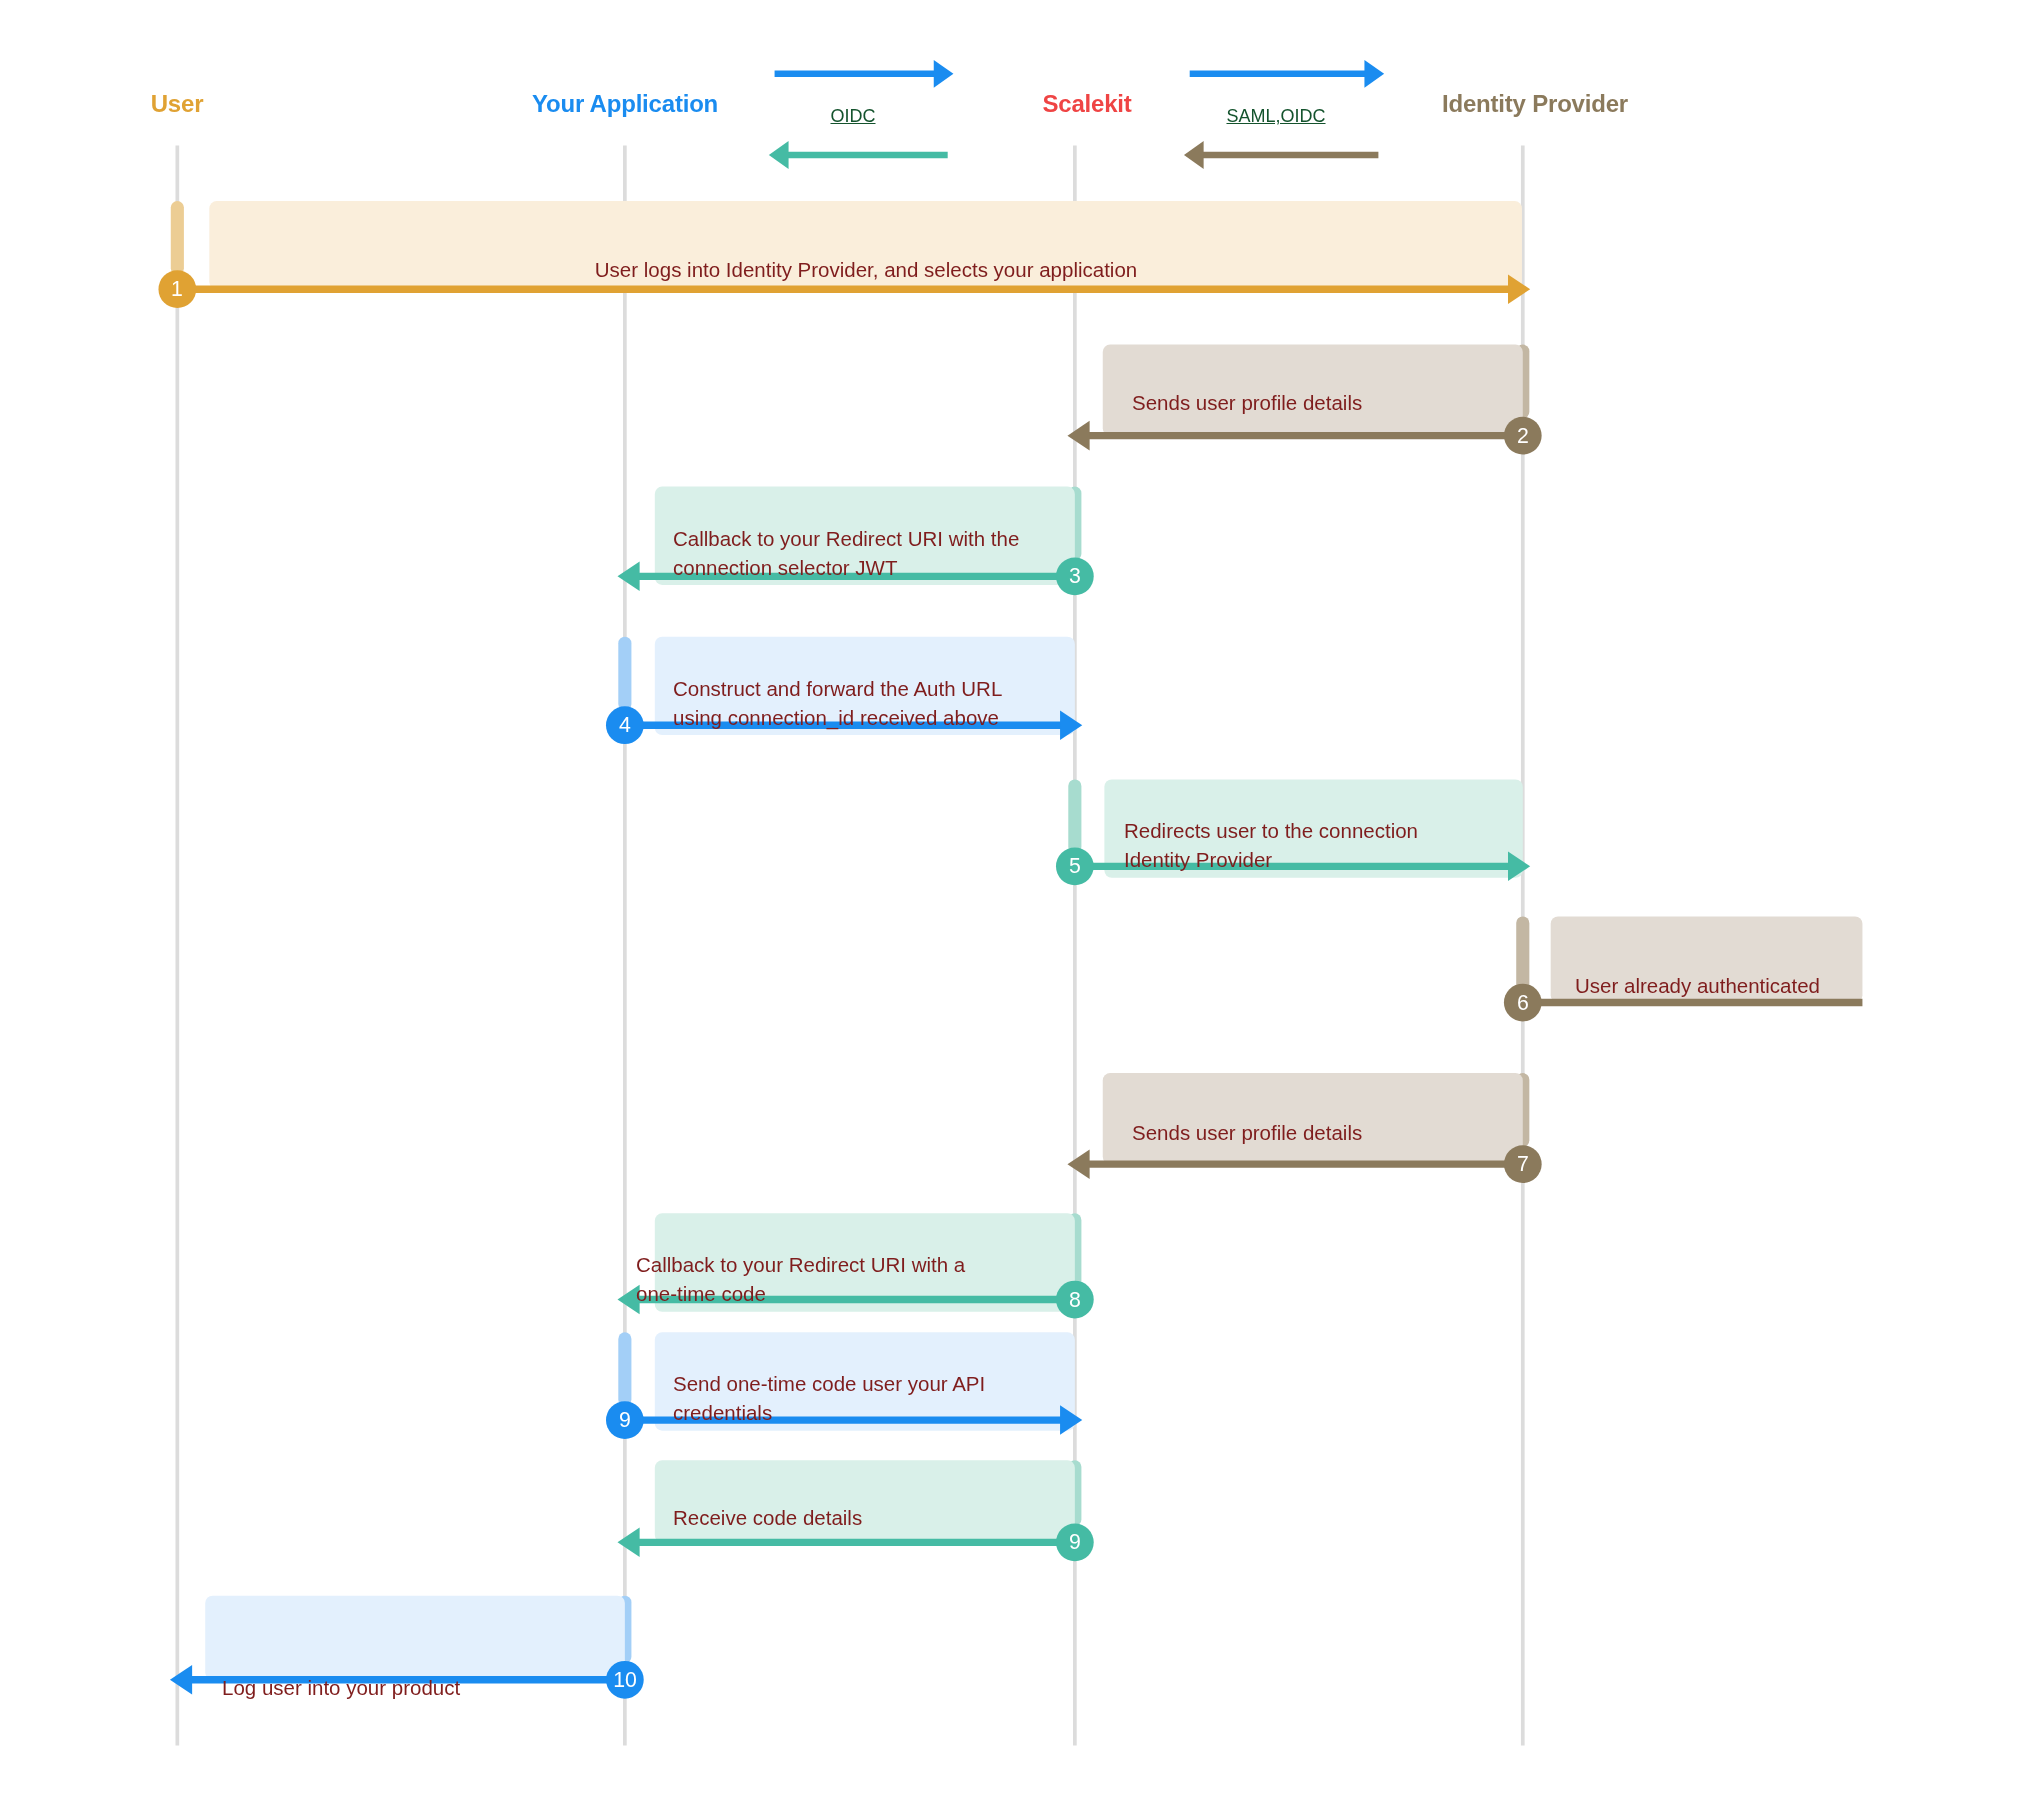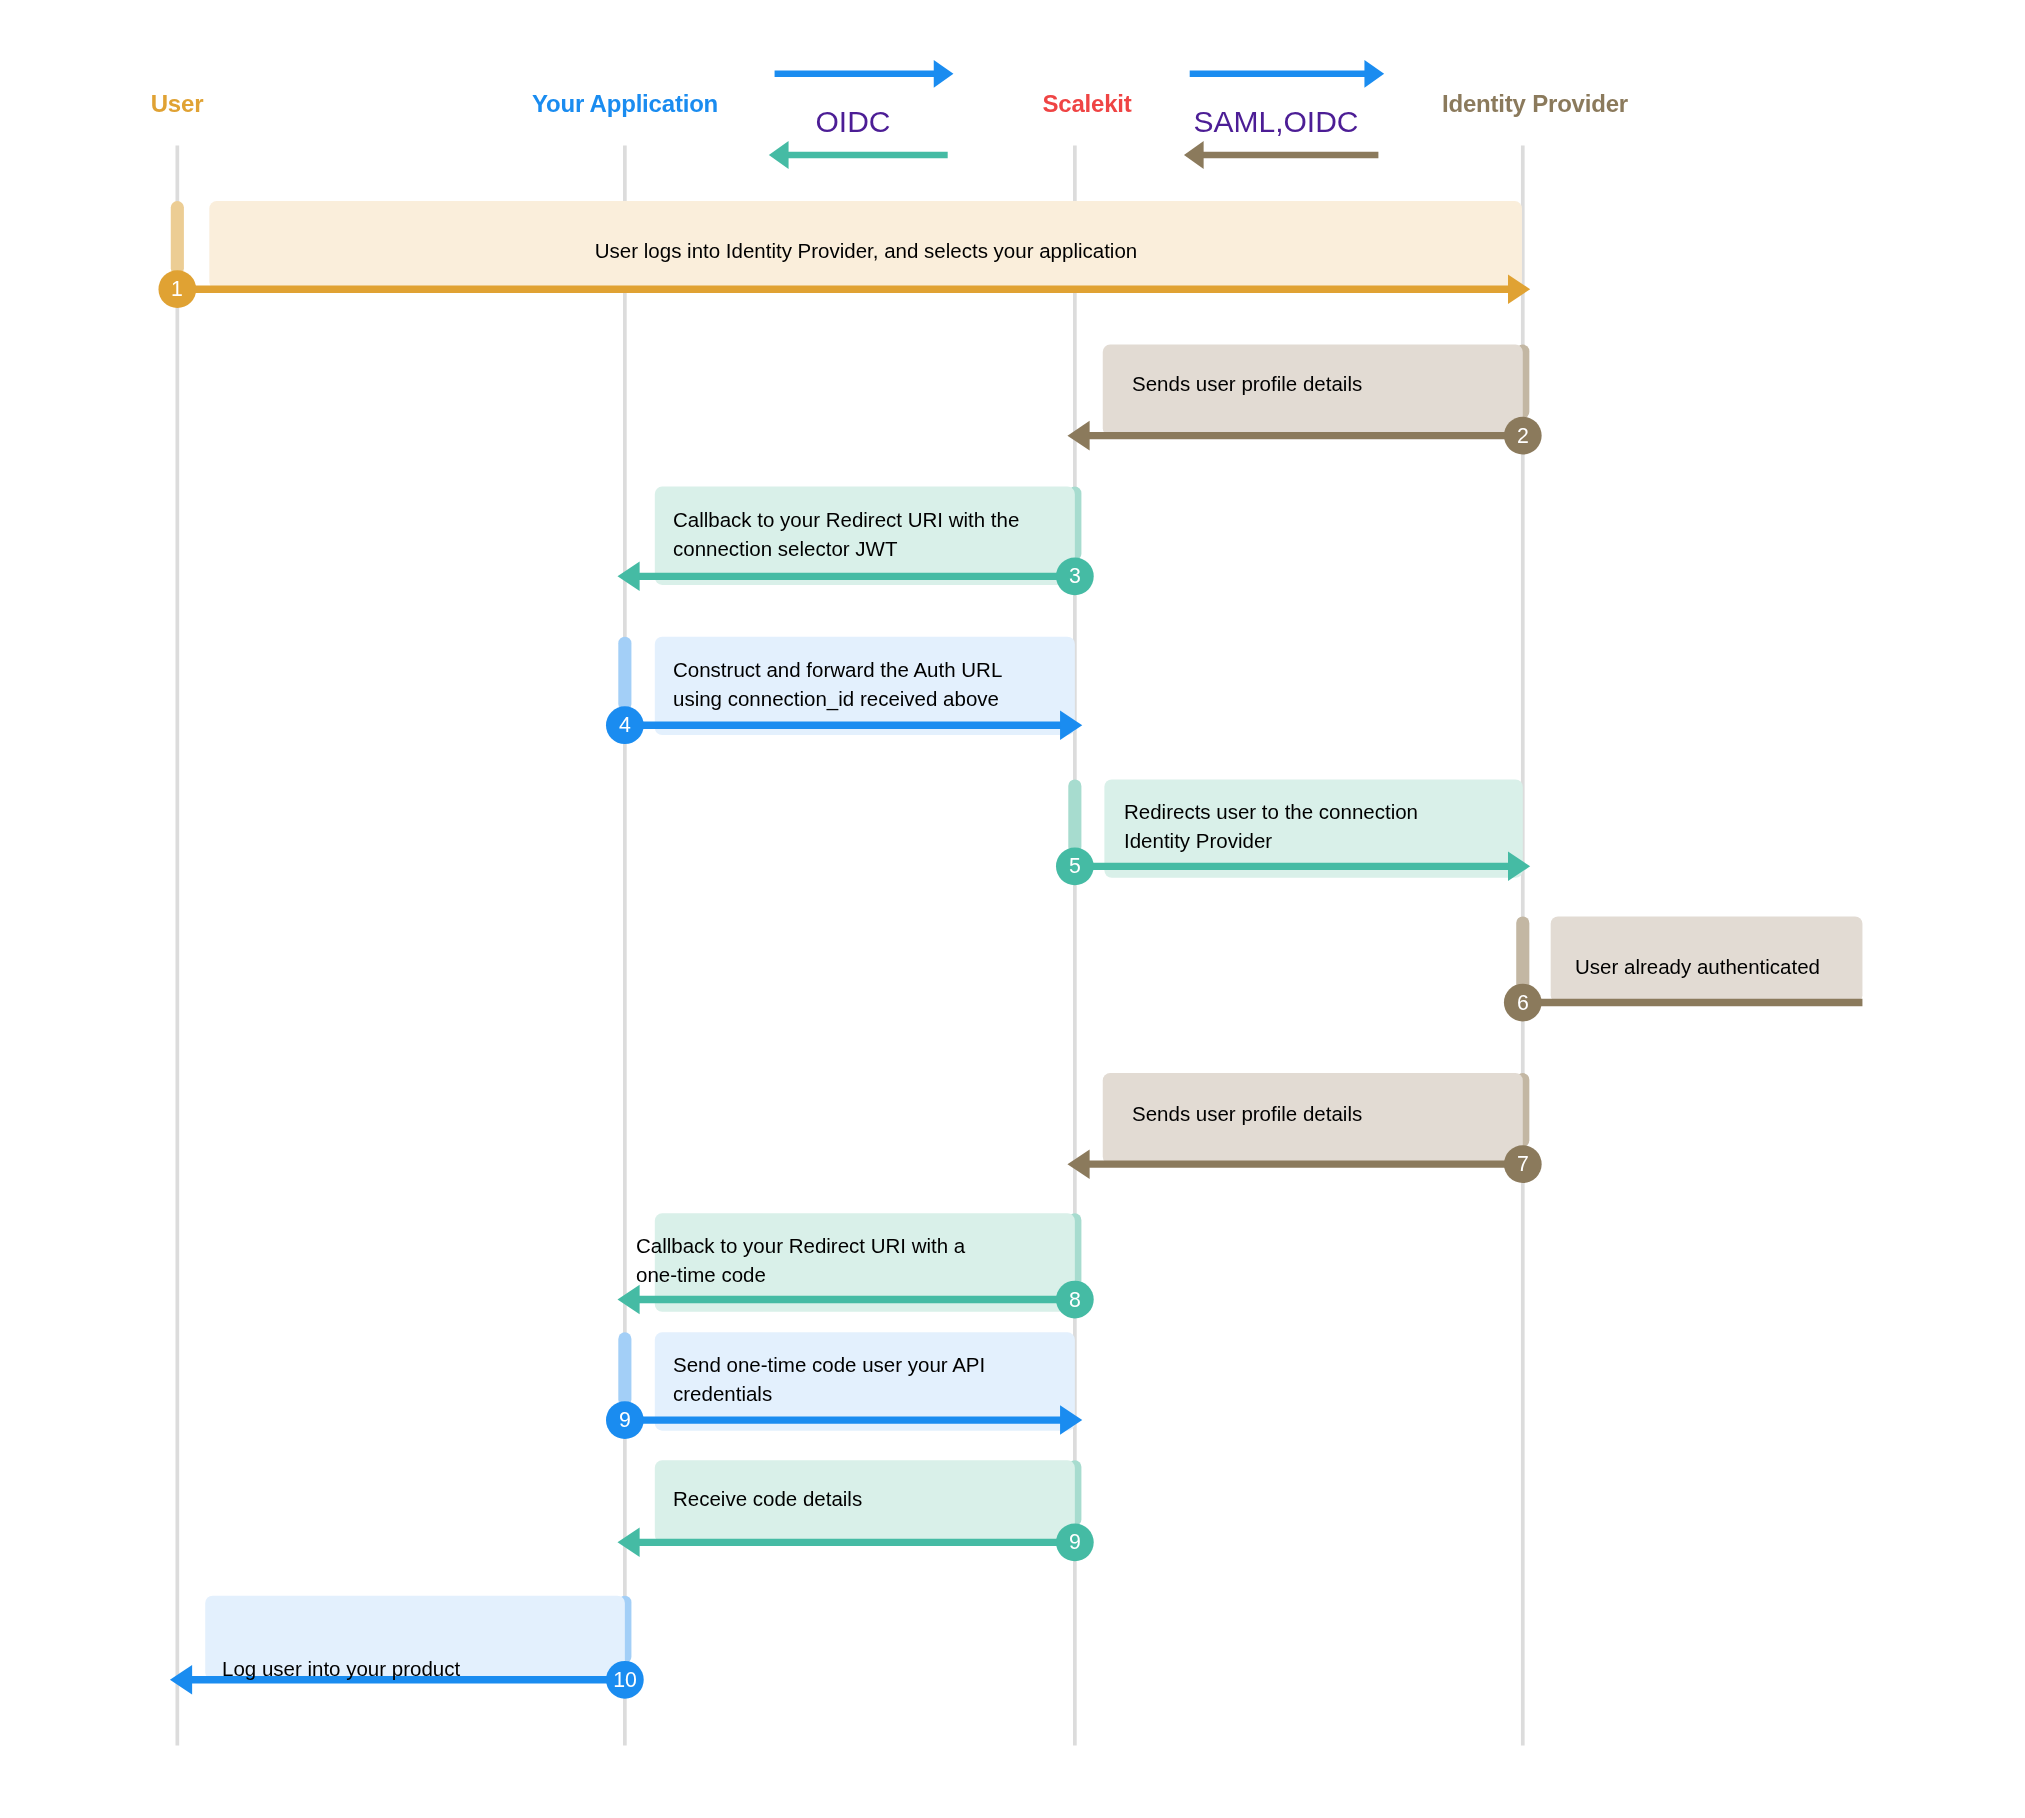--- a/index.html
+++ b/index.html
@@ -11,32 +11,34 @@
     position:absolute;
     font-weight:700;
     font-size:24px;
     letter-spacing:-0.2px;
     white-space:nowrap;
     transform:translateX(-50%);
     line-height:1;
   }
   .legend-label{
     position:absolute;
-    font-size:30px;
-    color:#4c1d95;
+    font-size:18px;
+    color:#14532d;
     white-space:nowrap;
     transform:translateX(-50%);
     line-height:1;
+    text-decoration:underline;
   }
   .msg-text{
     position:absolute;
     font-size:20.5px;
-    color:#000000;
+    color:#7f1d1d;
     line-height:1.42;
     white-space:pre-line;
+    margin-top:19px;
   }
   .msg-text.center{
     text-align:center;
     transform:translateX(-50%);
   }
   .step-num{
     position:absolute;
     font-size:21.3px;
     color:#ffffff;
     font-weight:400;

